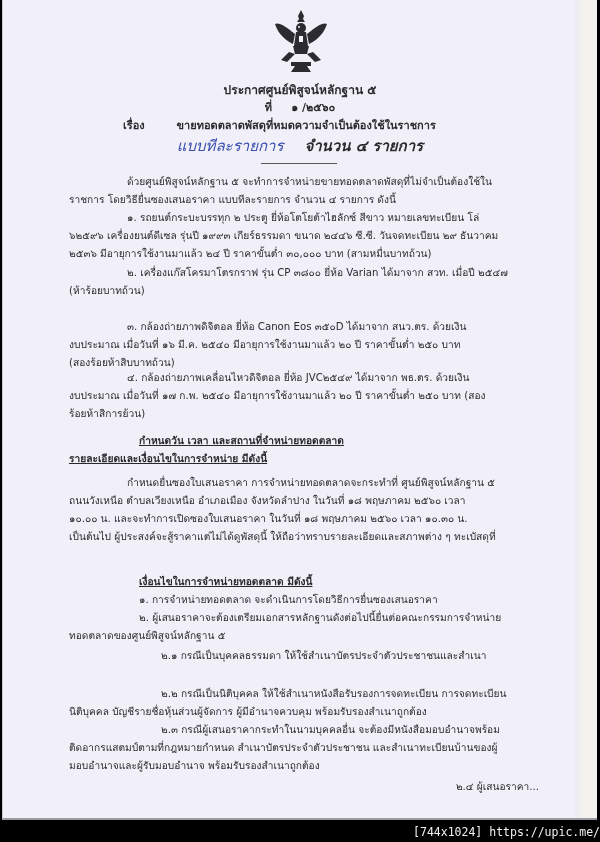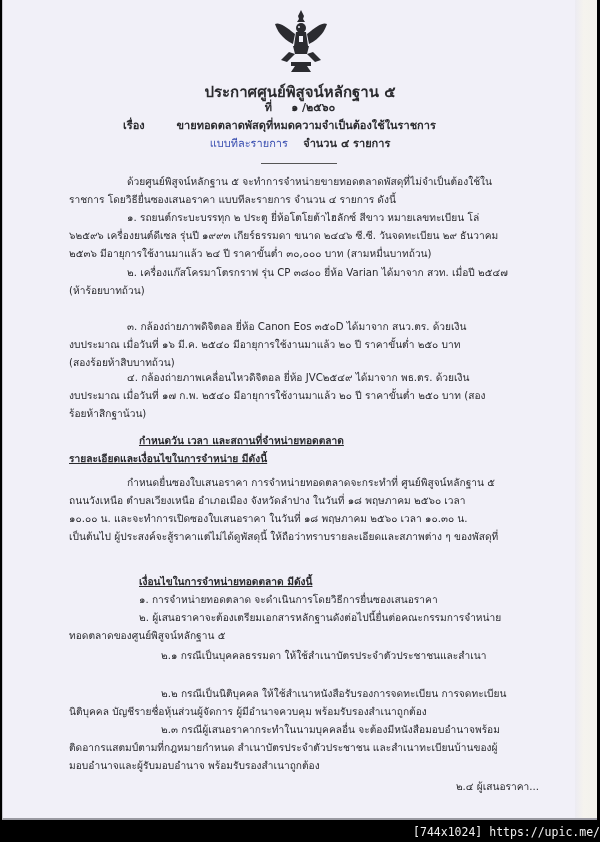--- a/index.html
+++ b/index.html
@@ -14,25 +14,25 @@
       overflow: hidden;
     }
     .page-edge {
       position: absolute; right: 0; top: 0; width: 22px; height: 100%;
       background: linear-gradient(to right, #ecebf2, #f5f3ee 40%, #f3f2ec);
     }
     .doc { position: absolute; left: 0; top: 0; width: 594px; color: #2a2a2e; font-size: 10.2px; }
     .emblem { position: absolute; left: 268px; top: 8px; width: 60px; height: 66px; }
     .center { position: absolute; left: 0; width: 594px; text-align: center; }
     .line { position: absolute; white-space: nowrap; }
-    .title { top: 80px; font-size: 15px; font-weight: bold; }
+    .title { top: 80px; font-size: 12px; font-weight: bold; }
     .number { top: 98px; font-size: 11px; font-weight: bold; }
     .subject { top: 116px; left: 120px; font-size: 11px; font-weight: bold; }
     .subject .sub-label { margin-right: 28px; }
-    .subject2 { top: 134px; font-size: 11px; font-weight: bold; }
+    .subject2 { top: 134px; font-size: 15px; font-weight: bold; font-style: italic; }
     .blue { color: #3a4fb0; font-weight: normal; }
     .rule { position: absolute; top: 163px; left: 258px; width: 76px; border-top: 1px solid #555; }
     .p { position: absolute; left: 66px; width: 470px; line-height: 18px; font-size: 10.2px; text-align: justify; }
     .ind { display: inline-block; width: 58px; }
     .u { text-decoration: underline; font-weight: bold; }
     .watermark {
       position: absolute; right: 0; bottom: 3px; color: #f0f0f0; font-family: "DejaVu Sans Mono", monospace; font-size: 11.5px;
     }
   </style>
 </head>
@@ -100,33 +100,33 @@
 
     <div class="p" style="top:318px">
       <div><span class="ind"></span><span>๓. กล้องถ่ายภาพดิจิตอล  ยี่ห้อ  Canon   Eos   ๓๕๐D  ได้มาจาก สนว.ตร. ด้วยเงิน</span></div>
       <div><span>งบประมาณ   เมื่อวันที่  ๑๖  มี.ค. ๒๕๔๐  มีอายุการใช้งานมาแล้ว  ๒๐  ปี    ราคาขั้นต่ำ ๒๕๐ บาท</span></div>
       <div><span>(สองร้อยห้าสิบบาทถ้วน)</span></div>
     </div>
 
     <div class="p" style="top:369px">
       <div><span class="ind"></span><span>๔. กล้องถ่ายภาพเคลื่อนไหวดิจิตอล ยี่ห้อ JVC๒๕๔๙  ได้มาจาก พธ.ตร. ด้วยเงิน</span></div>
       <div><span>งบประมาณ   เมื่อวันที่ ๑๗ ก.พ. ๒๕๔๐  มีอายุการใช้งานมาแล้ว  ๒๐  ปี   ราคาขั้นต่ำ ๒๕๐ บาท  (สอง</span></div>
-      <div><span>ร้อยห้าสิกฐาน้วน)</span></div>
+      <div><span>ร้อยห้าสิการย้วน)</span></div>
     </div>
 
     <div class="p" style="top:432px">
       <div><span style="display:inline-block;width:70px"></span><span class="u">กำหนดวัน เวลา และสถานที่จำหน่ายทอดตลาด</span></div>
       <div><span class="u">รายละเอียดและเงื่อนไขในการจำหน่าย มีดังนี้</span></div>
     </div>
 
     <div class="p" style="top:474px">
       <div><span class="ind"></span><span>กำหนดยื่นซองใบเสนอราคา  การจำหน่ายทอดตลาดจะกระทำที่  ศูนย์พิสูจน์หลักฐาน ๕</span></div>
       <div><span>ถนนวังเหนือ  ตำบลเวียงเหนือ  อำเภอเมือง  จังหวัดลำปาง   ในวันที่  ๑๘  พฤษภาคม  ๒๕๖๐  เวลา</span></div>
       <div><span>๑๐.๐๐ น. และจะทำการเปิดซองใบเสนอราคา  ในวันที่   ๑๘  พฤษภาคม  ๒๕๖๐  เวลา ๑๐.๓๐ น.</span></div>
-      <div><span>เป็นต้นไป  ผู้ประสงค์จะสู้ราคาแต่ไม่ได้ดูพัสดุนี้  ให้ถือว่าทราบรายละเอียดและสภาพต่าง ๆ  ของพัสดุที่</span></div>
+      <div><span>เป็นต้นไป  ผู้ประสงค์จะสู้ราคาแต่ไม่ได้ดูพัสดุนี้  ให้ถือว่าทราบรายละเอียดและสภาพต่าง ๆ  ทะเบัสดุที่</span></div>
     </div>
 
     <div class="p" style="top:573px">
       <div><span style="display:inline-block;width:70px"></span><span class="u">เงื่อนไขในการจำหน่ายทอดตลาด  มีดังนี้</span></div>
       <div><span style="display:inline-block;width:70px"></span><span>๑.   การจำหน่ายทอดตลาด จะดำเนินการโดยวิธีการยื่นซองเสนอราคา</span></div>
       <div><span style="display:inline-block;width:70px"></span><span>๒.   ผู้เสนอราคาจะต้องเตรียมเอกสารหลักฐานดังต่อไปนี้ยื่นต่อคณะกรรมการจำหน่าย</span></div>
       <div><span>ทอดตลาดของศูนย์พิสูจน์หลักฐาน ๕</span></div>
     </div>
 
     <div class="p" style="top:647px">

